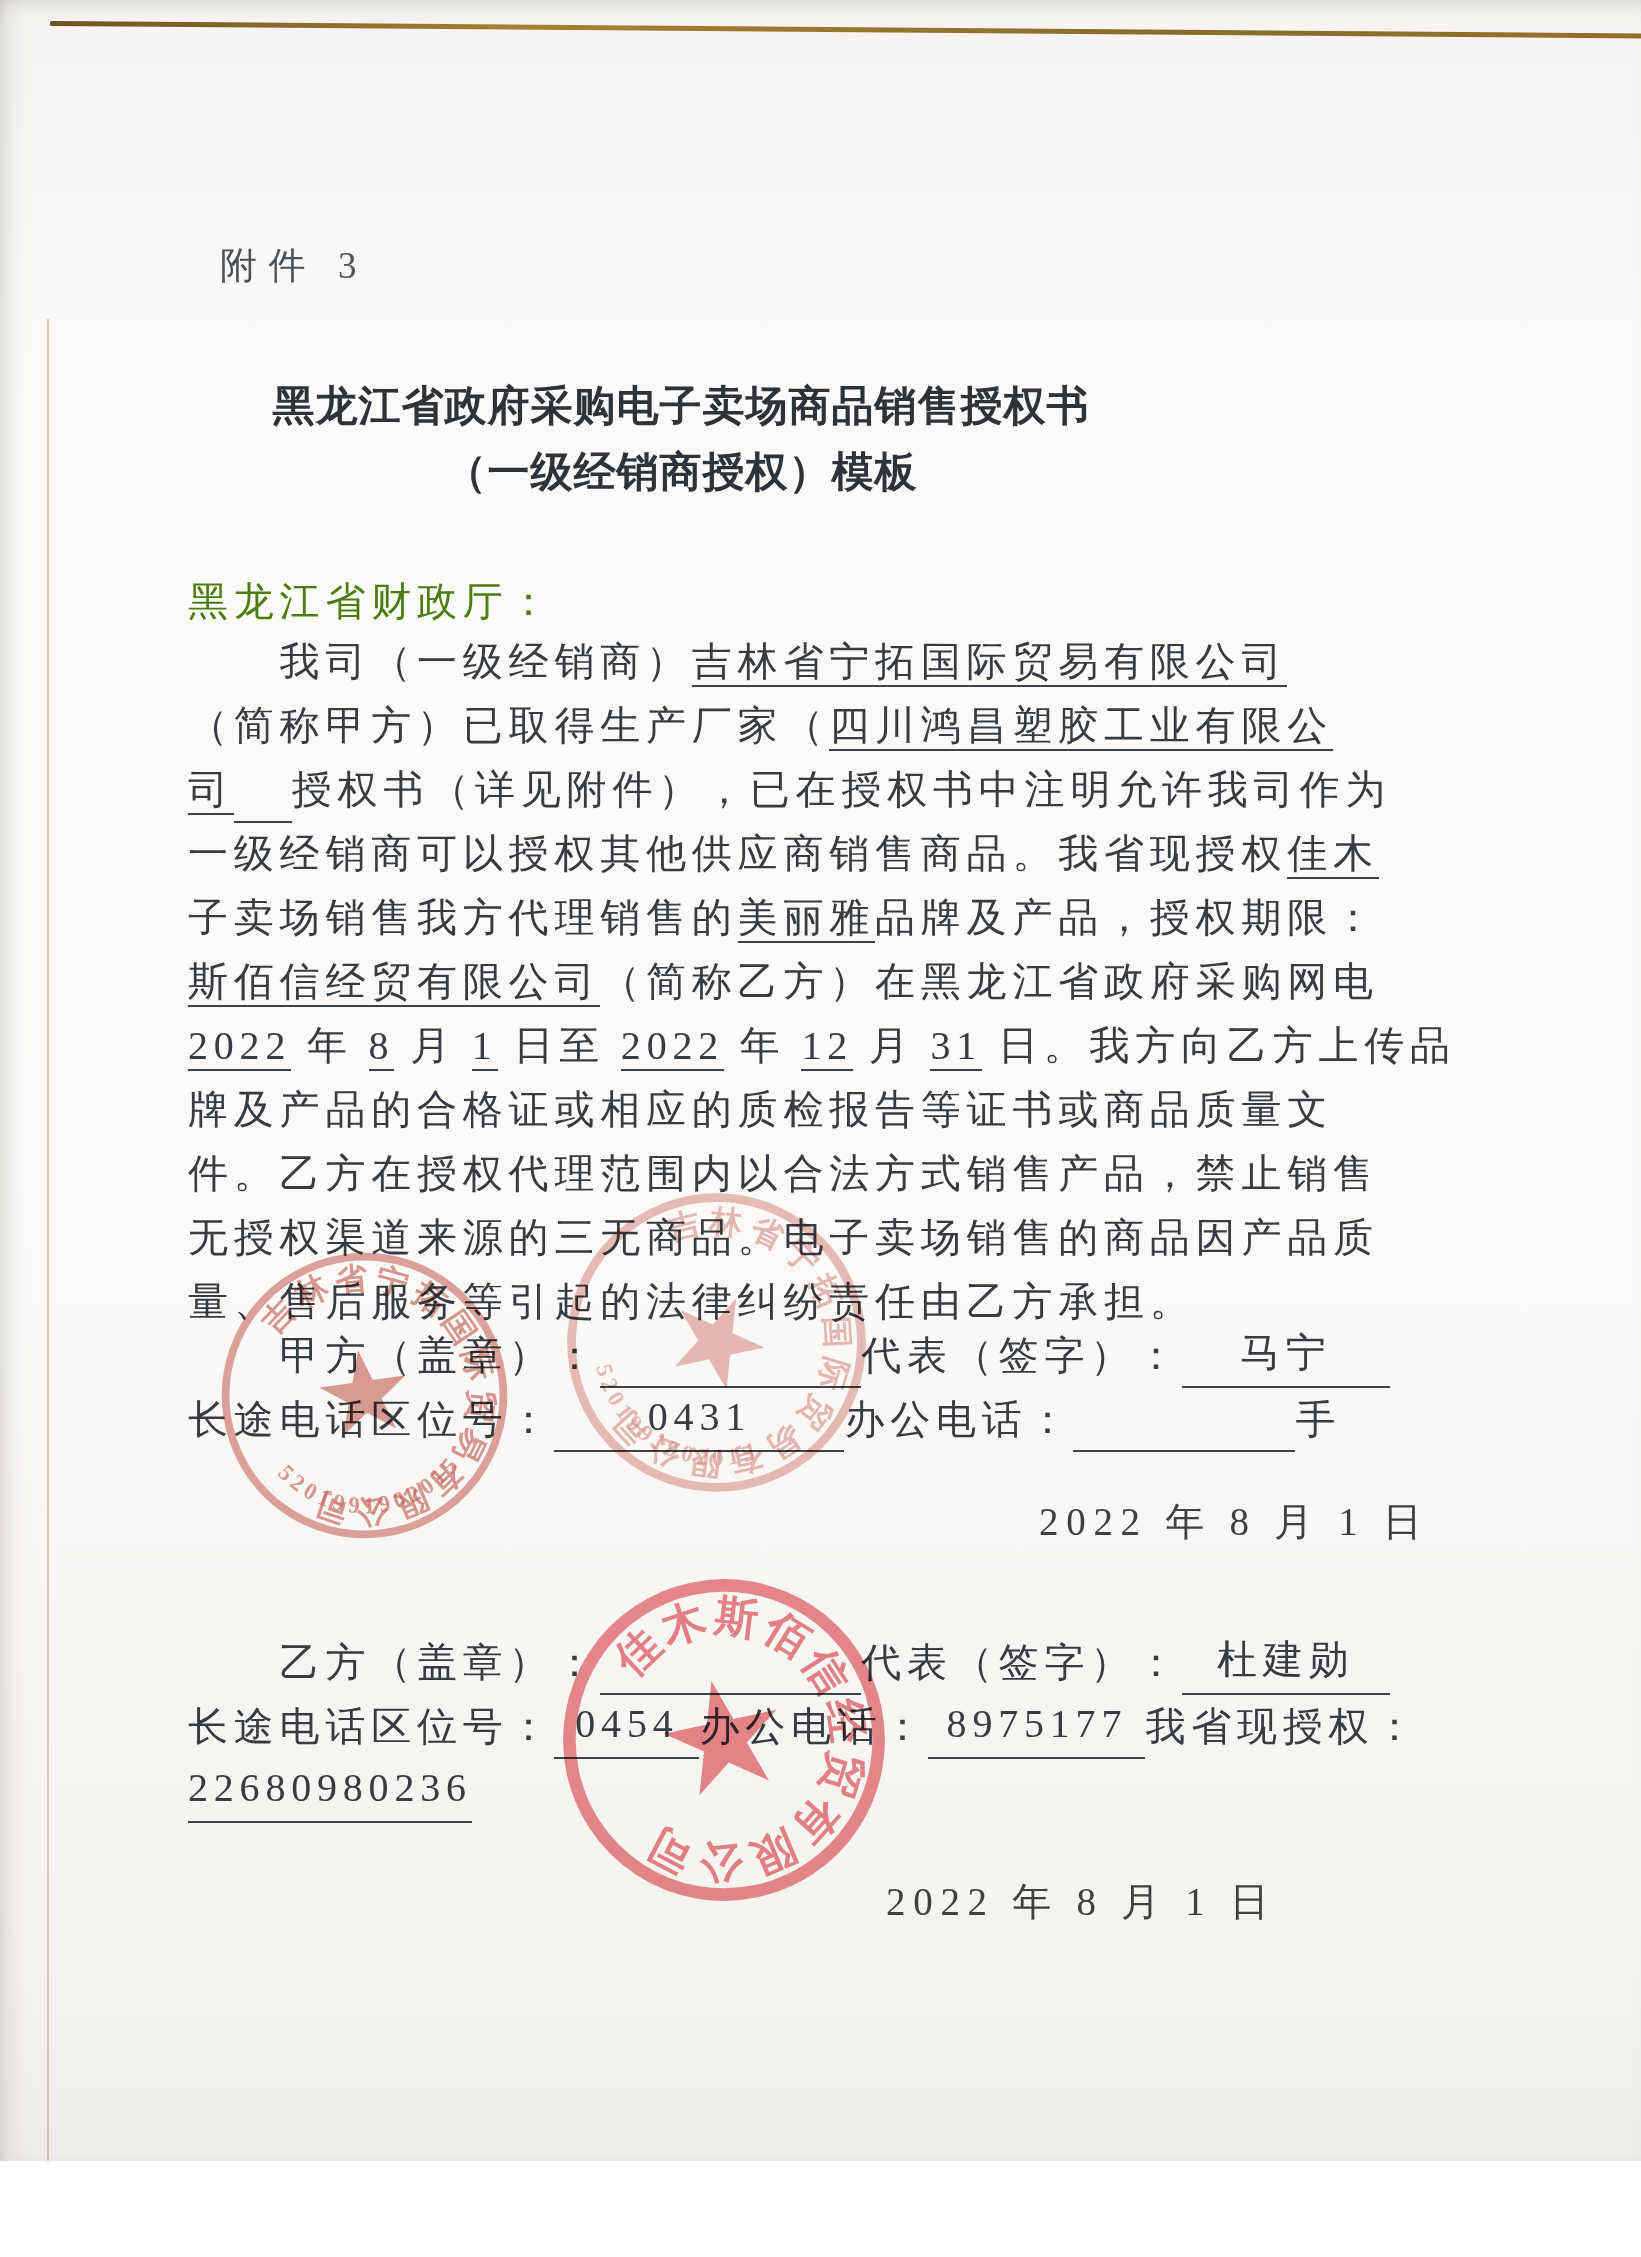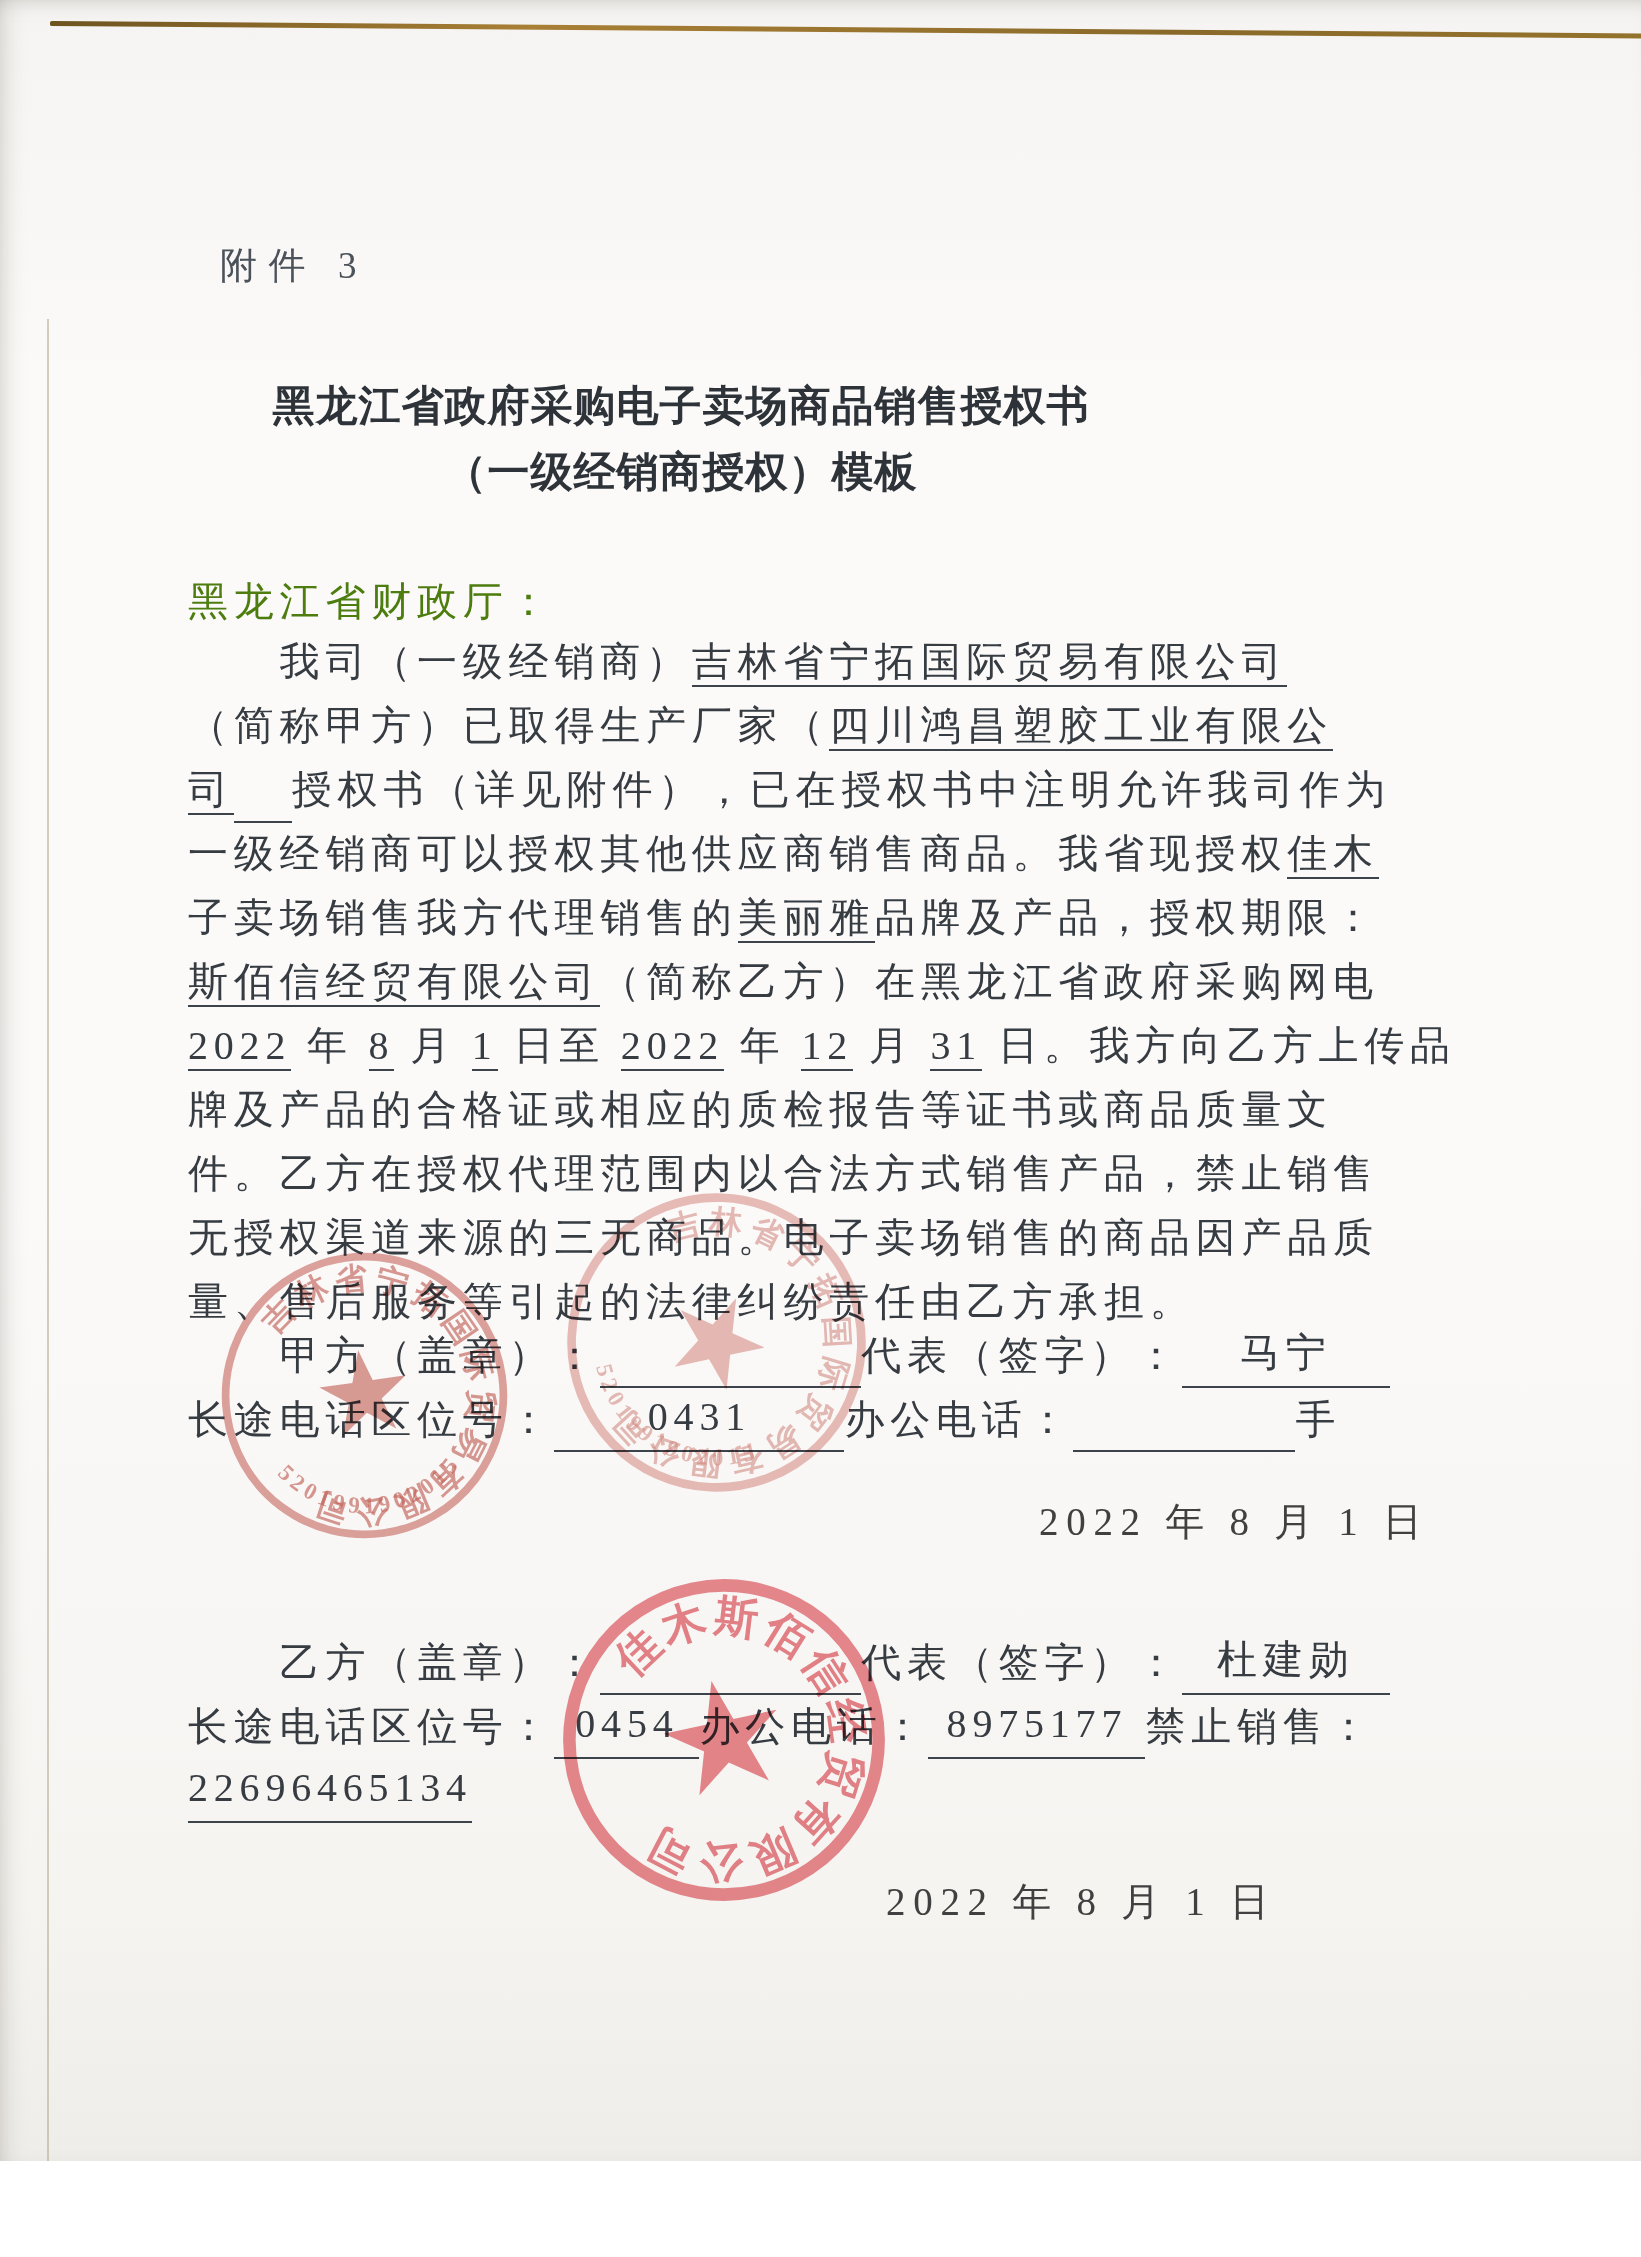--- a/index.html
+++ b/index.html
@@ -80,22 +80,22 @@
     </div>
 
   <div class="sig" id="party-a" style="top:1321px;">
       <div class="bline"><span class="seg">　　甲方（盖章）：</span><span class="seg u blank" style="min-width: 261px;"></span><span class="seg">代表（签字）：</span><span class="seg u c blank" style="min-width: 208px;">马宁</span></div>
       <div class="bline"><span class="seg">长途电话区位号：</span><span class="seg u c blank" style="min-width: 290px;">0431</span><span class="seg">办公电话：</span><span class="seg u blank" style="min-width: 222px;"></span><span class="seg">手</span></div>
     </div>
   <div class="datea">2022 年 8 月 1 日</div>
 
   <div class="sig" id="party-b" style="top:1628px;">
       <div class="bline"><span class="seg">　　乙方（盖章）：</span><span class="seg u blank" style="min-width: 261px;"></span><span class="seg">代表（签字）：</span><span class="seg u c blank" style="min-width: 208px;">杜建勋</span></div>
-      <div class="bline"><span class="seg">长途电话区位号：</span><span class="seg u c blank" style="min-width: 145px;">0454</span><span class="seg">办公电话：</span><span class="seg u c blank" style="min-width: 217px;">8975177</span><span class="seg">禁止销售：</span></div>
-      <div class="bline"><span class="seg u c blank" style="min-width: 251px;">22696465134</span></div>
+      <div class="bline"><span class="seg">长途电话区位号：</span><span class="seg u c blank" style="min-width: 145px;">0454</span><span class="seg">办公电话：</span><span class="seg u c blank" style="min-width: 217px;">8975177</span><span class="seg">我省现授权：</span></div>
+      <div class="bline"><span class="seg u c blank" style="min-width: 251px;">22680980236</span></div>
     </div>
   <div class="dateb">2022 年 8 月 1 日</div>
 
   <div class="stamp" style="left:215px;top:1246px;transform:rotate(-8deg);opacity:.82;">
     <svg width="299" height="299" viewBox="-155 -155 310 310">
       <circle cx="0" cy="0" r="144" fill="none" stroke="rgba(192,74,64,0.62)" stroke-width="8"></circle>
       <path d="M 0 -50 L 11.2 -15.4 L 47.6 -15.5 L 18.1 5.9 L 29.4 40.5 L 0 19 L -29.4 40.5 L -18.1 5.9 L -47.6 -15.5 L -11.2 -15.4 Z" fill="rgba(192,74,64,0.66)" transform="scale(0.95)"></path>
       <defs>
         <path id="arcA" d="M -110 0 A 110 110 0 1 1 110 0 A 110 110 0 1 1 -110 0"></path>
         <path id="arcA2" d="M -122 0 A 122 122 0 0 0 122 0"></path>

